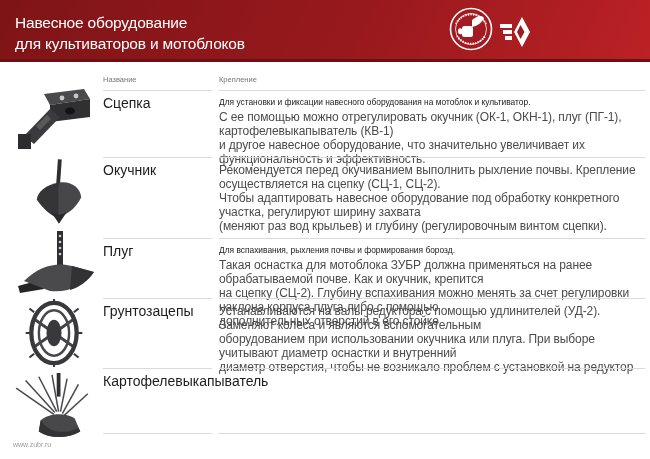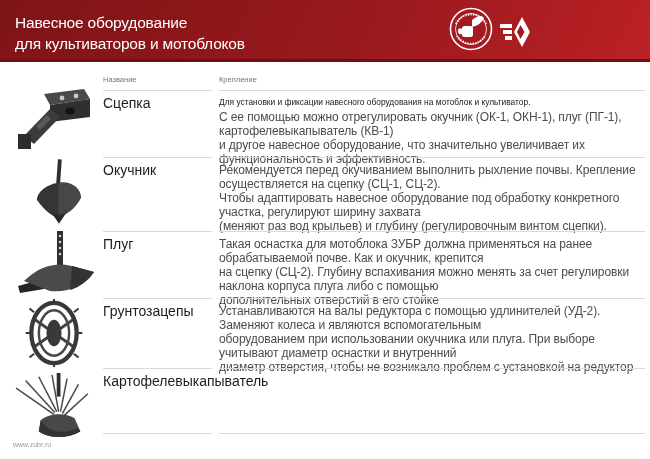--- a/index.html
+++ b/index.html
@@ -142,25 +142,26 @@
     <div class="seg seg-name"></div>
     <div class="seg seg-app"></div>
     <div class="cell-name">Окучник</div>
     <div class="cell-app">
       <div class="bodytxt">Рекомендуется перед окучиванием выполнить рыхление почвы. Крепление осуществляется на сцепку (СЦ-1, СЦ-2).
 Чтобы адаптировать навесное оборудование под обработку конкретного участка, регулируют ширину захвата
 (меняют раз вод крыльев) и глубину (регулировочным винтом сцепки).</div>
     </div>
   </div>
 
-  <div class="row" style="top:231px">
+  <div class="row" style="top:238px">
     <div class="seg seg-name"></div>
     <div class="seg seg-app"></div>
     <div class="cell-name">Плуг</div>
     <div class="cell-app">
+      <div class="lead">Для вспахивания, рыхления почвы и формирования борозд.</div>
       <div class="bodytxt">Такая оснастка для мотоблока ЗУБР должна применяться на ранее обрабатываемой почве. Как и окучник, крепится
 на сцепку (СЦ-2). Глубину вспахивания можно менять за счет регулировки наклона корпуса плуга либо с помощью
 дополнительных отверстий в его стойке</div>
     </div>
   </div>
 
   <div class="row" style="top:298px">
     <div class="seg seg-name"></div>
     <div class="seg seg-app"></div>
     <div class="cell-name">Грунтозацепы</div>

